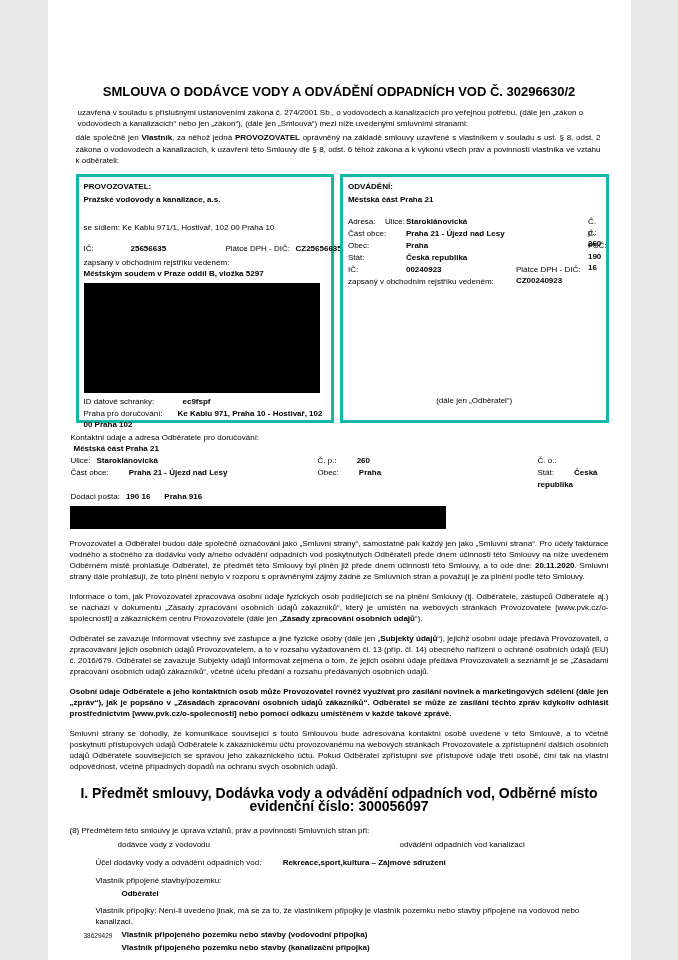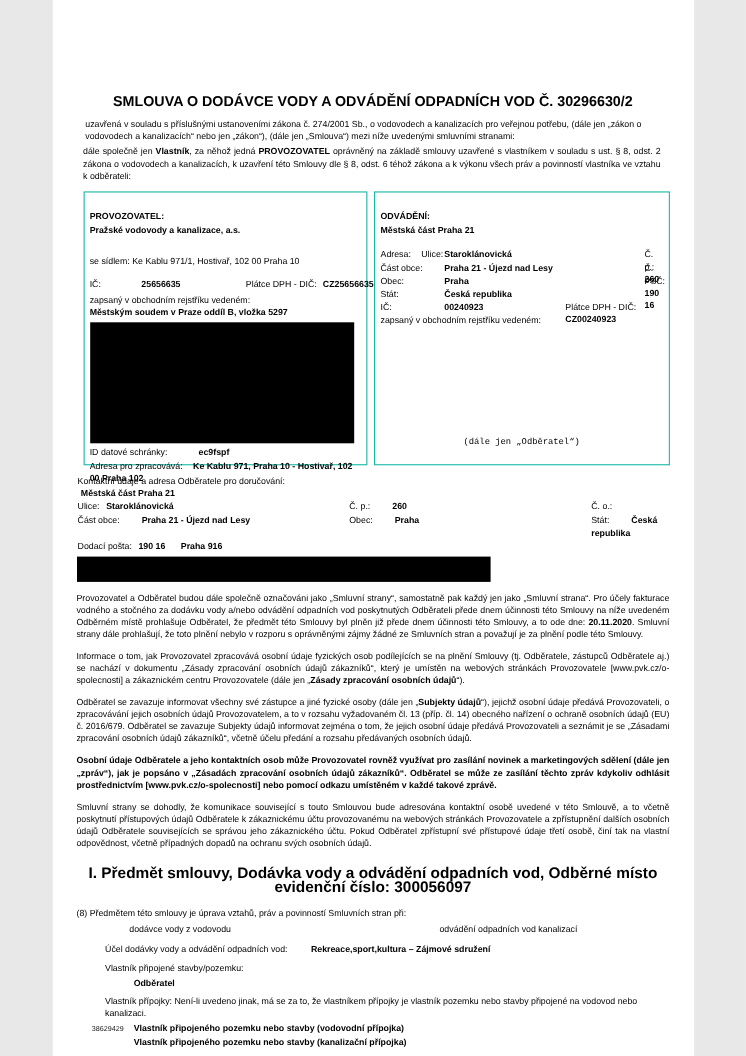--- a/index.html
+++ b/index.html
@@ -11,21 +11,21 @@
   }
   .content { padding:84px 22px 0 22px; }
   .b { font-weight:bold; }
 
   .title { text-align:center; font-weight:bold; font-size:13px; line-height:15px; }
   .intro { text-align:left; margin-top:9px; padding:0 8px; line-height:10.5px; }
   .owner-lines { margin:8px 8px 0 6px; line-height:12.5px; }
   .vlastnik { margin:3px 8px 0 6px; text-align:justify; line-height:11.5px; }
 
   .boxes { display:flex; gap:6px; margin:7px 0 0 6px; height:249px; }
-  .box { border:1px solid #14b8a6; box-sizing:border-box; padding:16px 5px; position:relative; }
+  .box { border:3px solid #14b8a6; box-sizing:border-box; padding:4px 5px; position:relative; }
   .box-left { width:303px; }
   .box-right { width:315px; }
   .bx-name { margin-top:2px; }
   .bx-seat { margin-top:17px; }
   .p-ic-row { position:relative; margin-top:10px; height:11px; }
   .p-ic-row .v1 { position:absolute; left:47px; }
   .p-ic-row .l2 { position:absolute; left:142px; }
   .p-ic-row .v2 { position:absolute; left:212px; }
   .p-reg { margin-top:3px; }
   .redact-block { height:110px; background:#000; margin:4px 6px 3px 0; }
@@ -34,21 +34,21 @@
   .lab94 { display:inline-block; width:94px; }
 
   .crow { position:relative; height:12px; }
   .c-rows { margin-top:11px; }
   .clab { display:inline-block; width:58px; }
   .clab-adr { display:inline-block; width:37px; }
   .abs240 { position:absolute; left:240px; top:0; }
   .abs168 { position:absolute; left:168px; top:0; }
   .rlab { display:inline-block; margin-right:4px; }
   .c-reg { margin-top:0; }
-  .alias { position:absolute; bottom:14px; left:0; width:100%; text-align:center;font-family:Liberation Mono, monospace; }
+  .alias { position:absolute; bottom:14px; left:0; width:100%; text-align:center; }
 
   .contact { margin:9px 0 0 1px; }
   .contact-name { font-weight:bold; margin-left:3px; line-height:12px; }
   .ct-row { display:grid; grid-template-columns:247px 220px 1fr; line-height:12px; }
   .ct-lbl { margin-right:6px; }
   .gap14 { display:inline-block; width:14px; }
   .redact-bar { width:376px; height:23px; background:#000; margin-top:3px; }
 
   .para { margin:9px 0 0 0; text-align:justify; line-height:11px; }
 
@@ -90,21 +90,21 @@
           <span class="l2">Plátce DPH - DIČ:</span>
           <span class="v2 b">CZ25656635</span>
         </div>
         <div class="p-reg">zapsaný v obchodním rejstříku vedeném:</div>
         <div class="b">Městským soudem v Praze oddíl B, vložka 5297</div>
         <div class="redact-block"></div>
         <div class="p-low">
           <span class="lab99">ID datové schránky:</span><span class="b">ec9fspf</span>
         </div>
         <div class="p-low">
-          <span class="lab94">Adresa pro zpracovává:</span><span class="b">Ke Kablu 971, Praha 10 - Hostivař, 102 00 Praha 102</span>
+          <span class="lab94">Praha pro doručování:</span><span class="b">Ke Kablu 971, Praha 10 - Hostivař, 102 00 Praha 102</span>
         </div>
       </div>
 
       <div class="box box-right">
         <div class="b">ODVÁDĚNÍ:</div>
         <div class="bx-name b">Městská část Praha 21</div>
         <div class="c-rows">
           <div class="crow">
             <span class="clab"><span class="clab-adr">Adresa:</span><span>Ulice:</span></span><span class="b">Staroklánovická</span>
             <span class="abs240"><span class="rlab">Č. p.:</span><span class="b">260</span></span>

